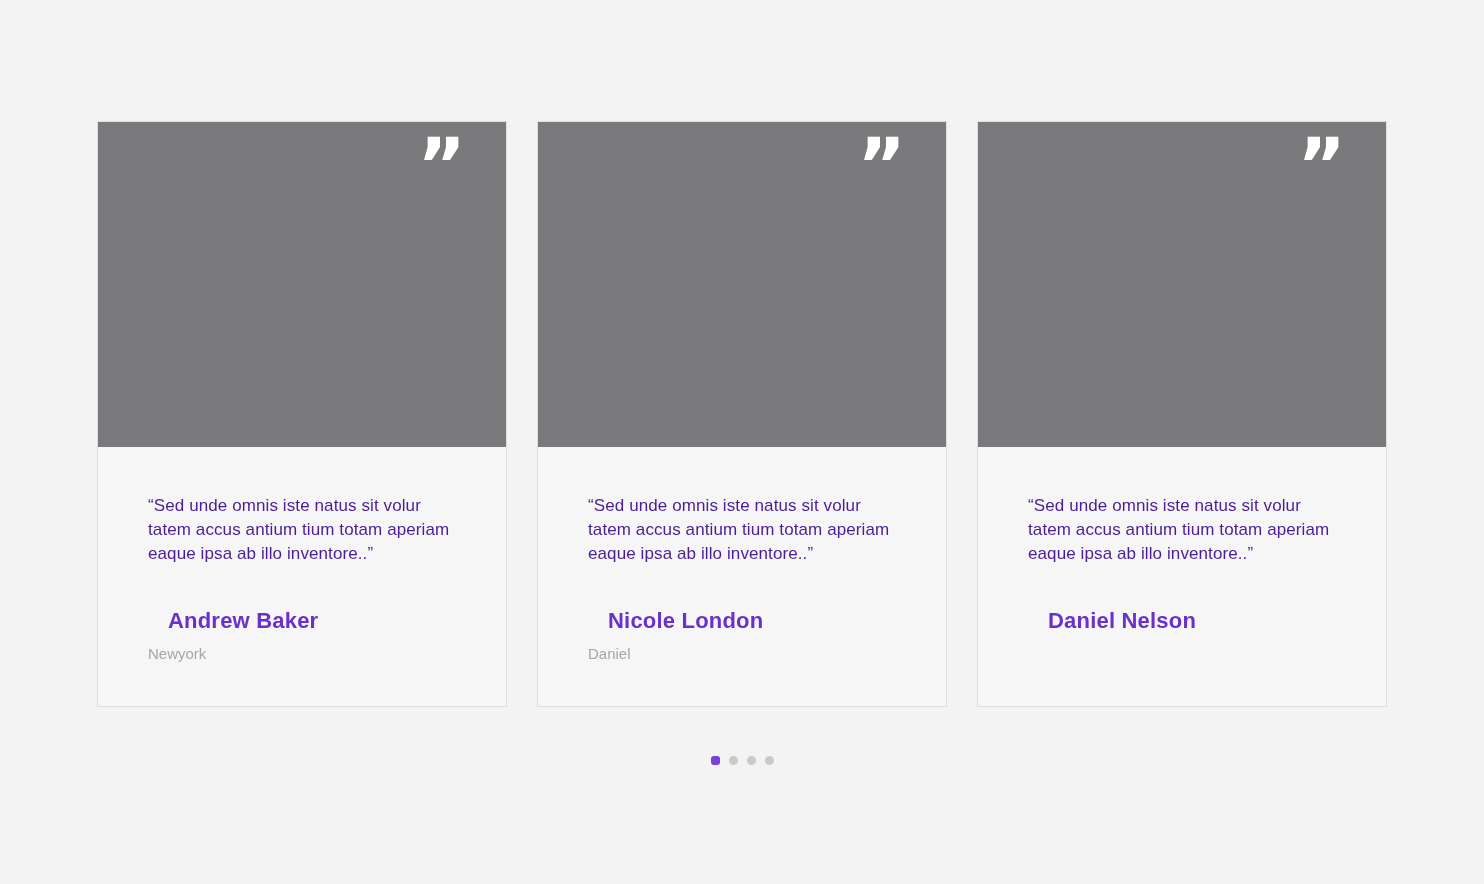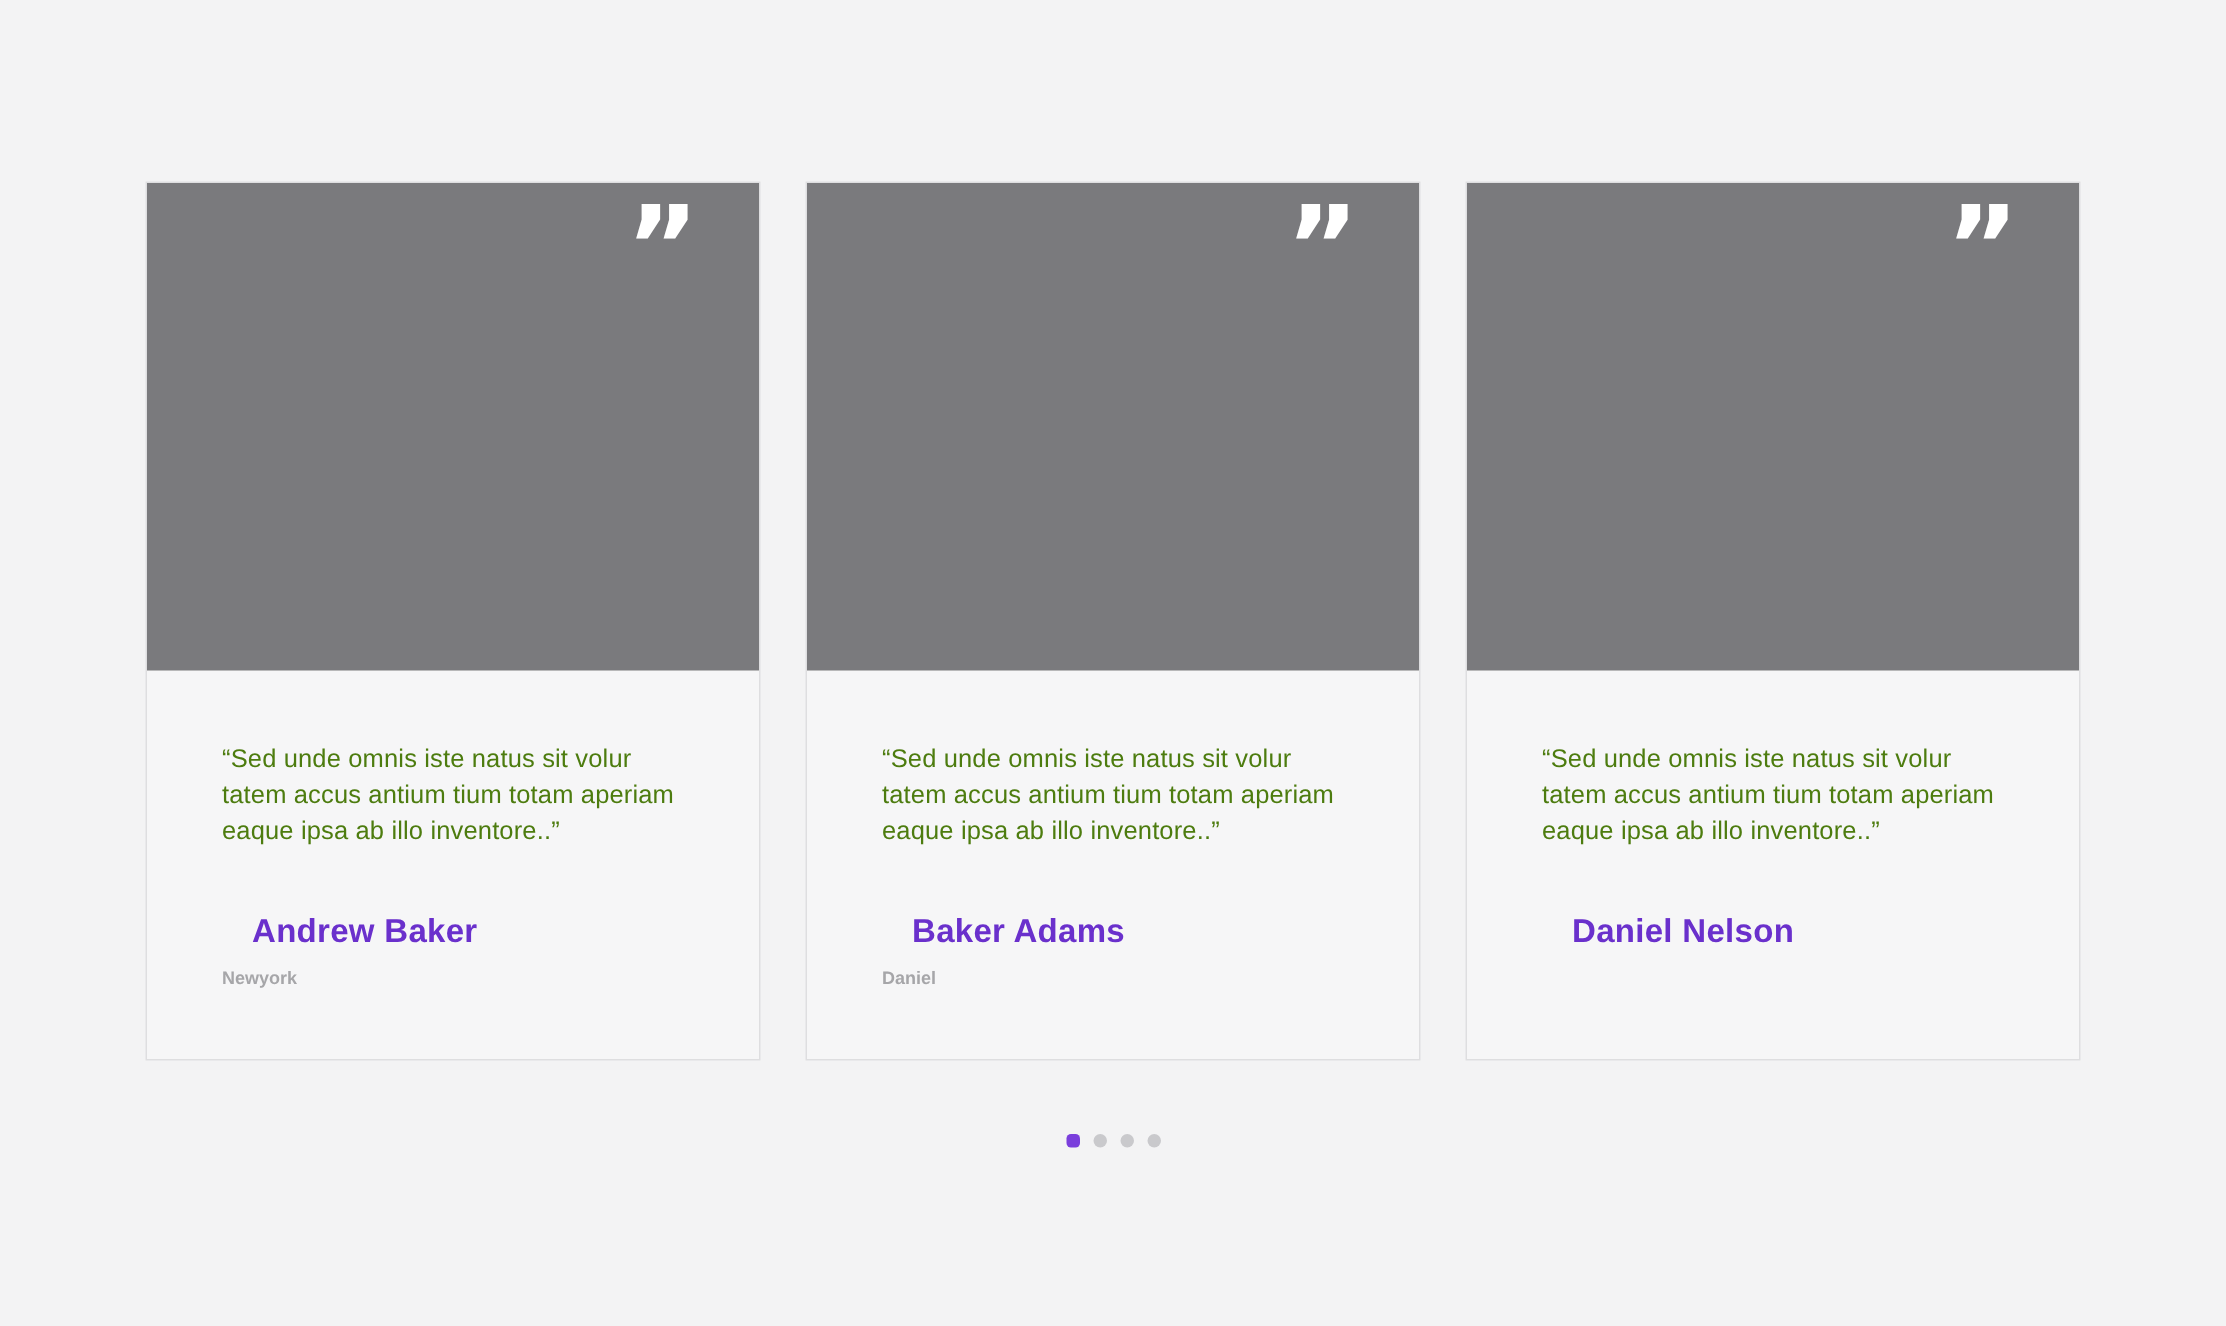--- a/index.html
+++ b/index.html
@@ -50,41 +50,40 @@
     letter-spacing: -2px;
     user-select: none;
   }
 
   .card-body {
     padding: 47px 50px 47px 50px;
     flex: 1;
   }
 
   .quote {
-    color: #4d7c0f;
+    color: #4c1d95;
     font-size: 17px;
     line-height: 24px;
     max-width: 312px;
     letter-spacing: 0.1px;
   }
 
   .name {
     margin-top: 42px;
     color: #6a30cc;
     font-size: 22px;
     font-weight: 700;
     letter-spacing: 0.2px;
     margin-left: 20px;
   }
 
   .city {
     margin-top: 11px;
     color: #a6a6a9;
-    font-size: 12px;
-    font-weight: bold;
+    font-size: 15px;
   }
 
   .dots {
     margin-top: 49px;
     display: flex;
     justify-content: center;
     align-items: center;
     gap: 9px;
   }
 
@@ -119,21 +118,21 @@
         <p class="city">Newyork</p>
       </div>
     </article>
 
     <article class="card">
       <div class="card-image">
         <span class="quote-icon">”</span>
       </div>
       <div class="card-body">
         <p class="quote">“Sed unde omnis iste natus sit volur tatem accus antium tium totam aperiam eaque ipsa ab illo inventore..”</p>
-        <h3 class="name">Baker Adams</h3>
+        <h3 class="name">Nicole London</h3>
         <p class="city">Daniel</p>
       </div>
     </article>
 
     <article class="card">
       <div class="card-image">
         <span class="quote-icon">”</span>
       </div>
       <div class="card-body">
         <p class="quote">“Sed unde omnis iste natus sit volur tatem accus antium tium totam aperiam eaque ipsa ab illo inventore..”</p>

